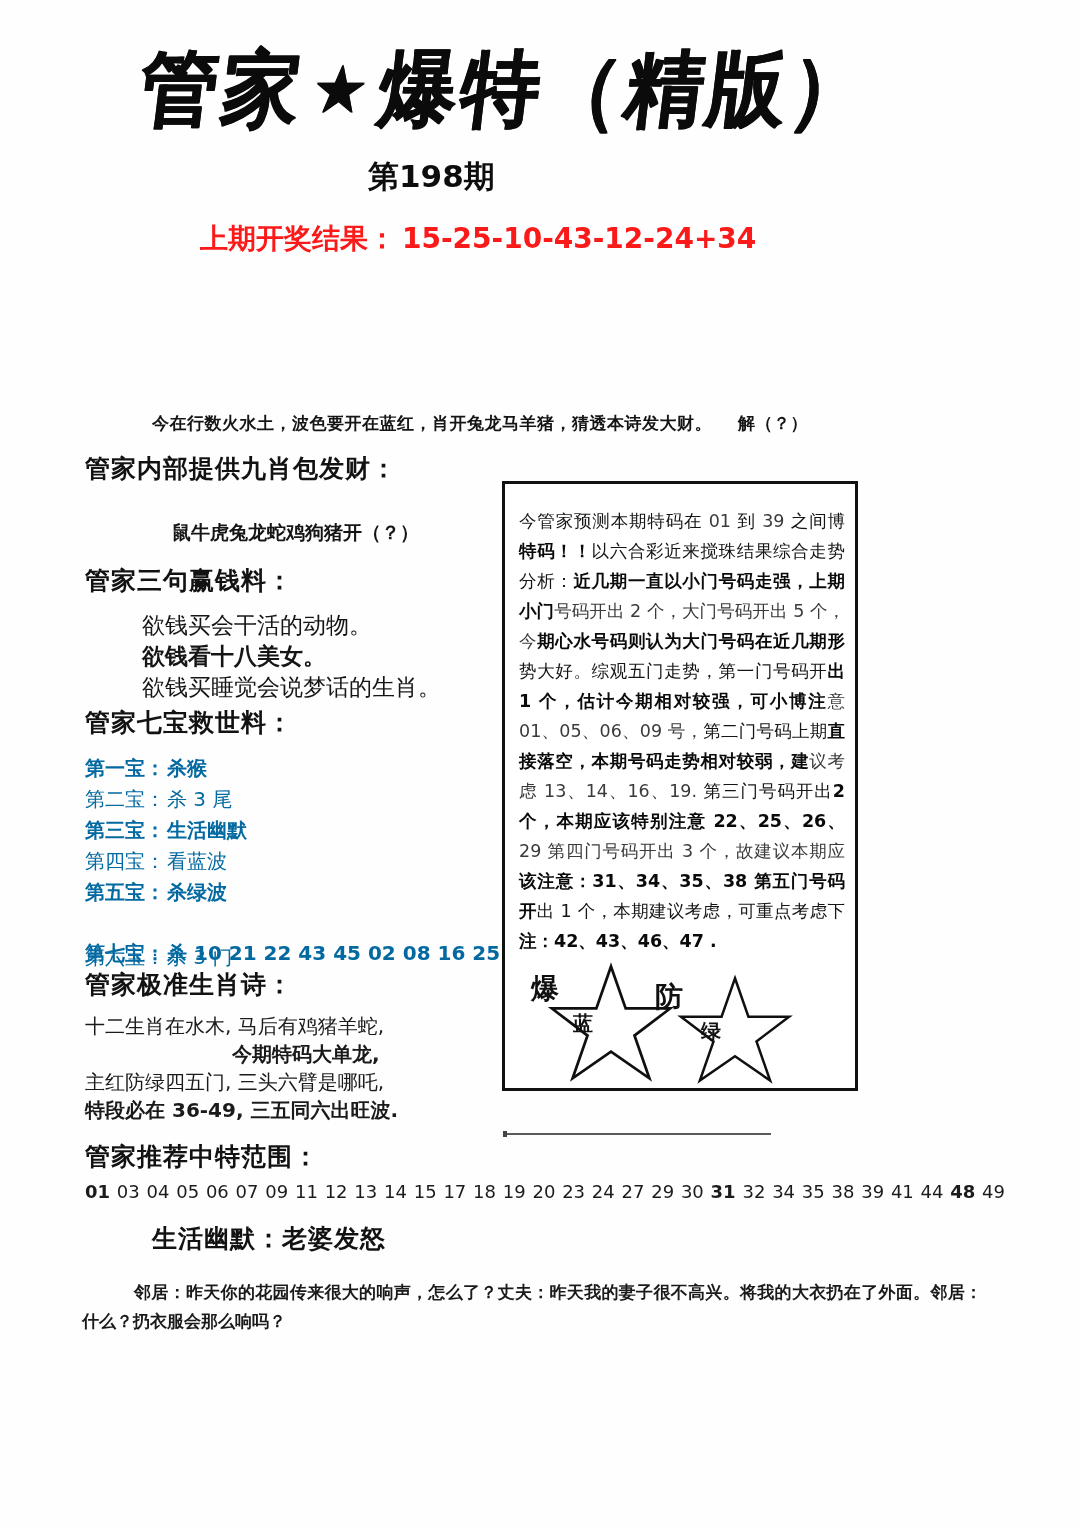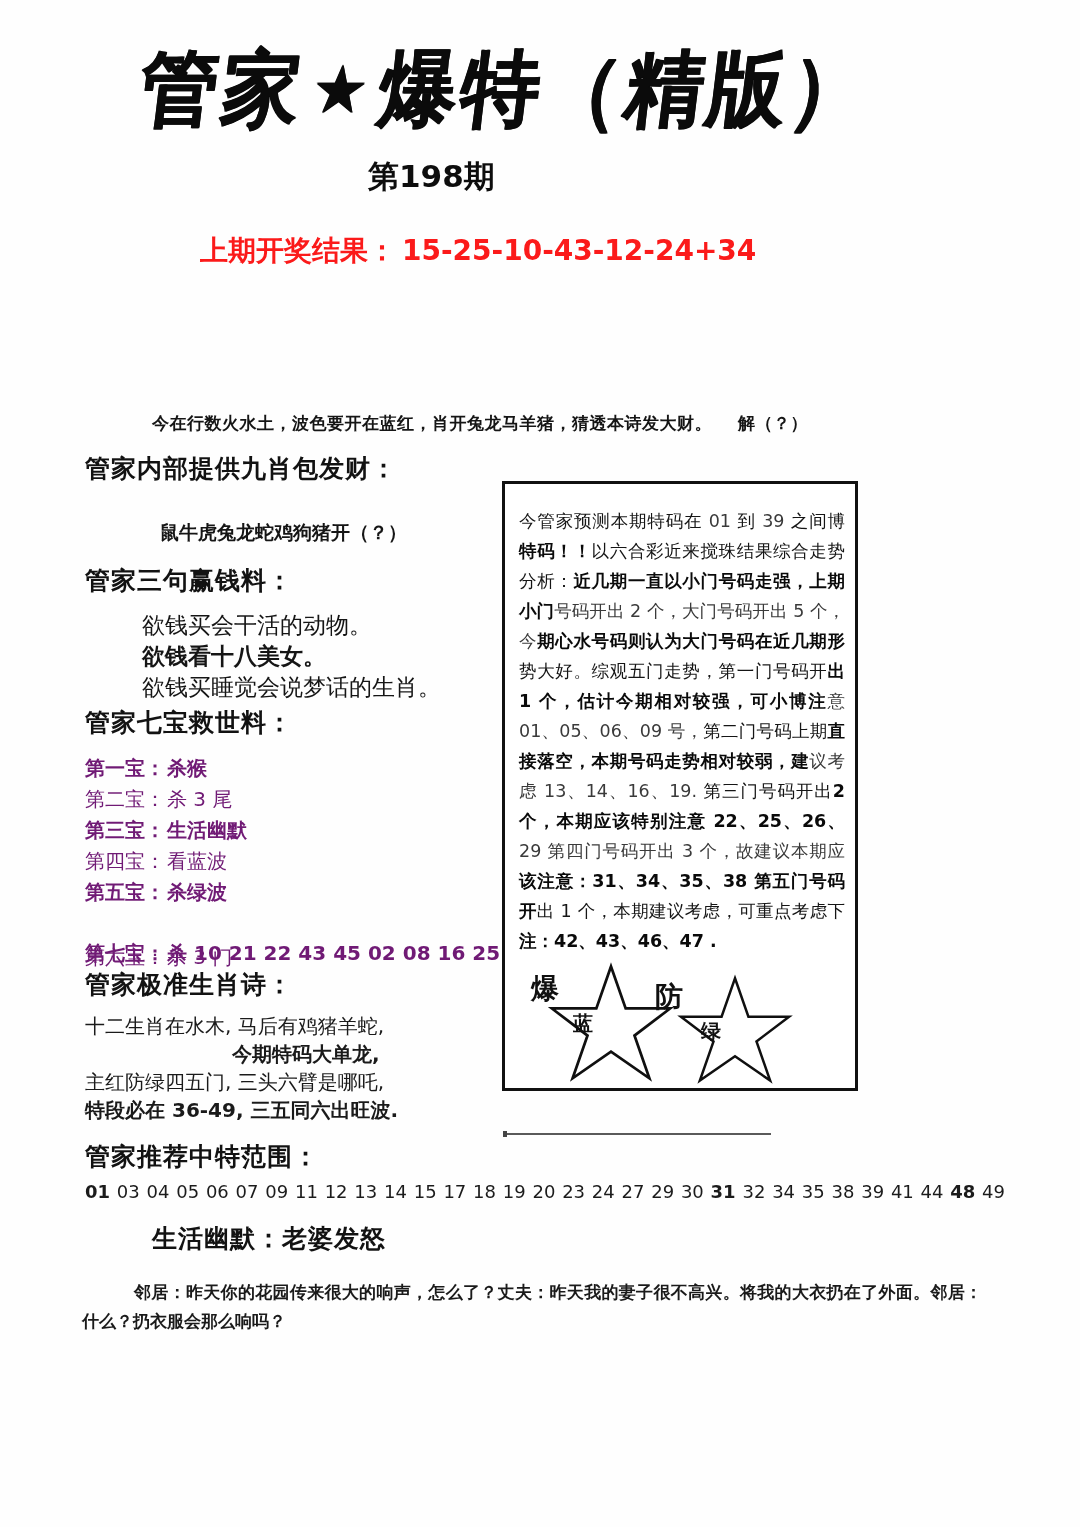--- a/index.html
+++ b/index.html
@@ -53,21 +53,21 @@
     top: 156px;
     font-family: "DejaVu Sans", sans-serif;
     font-weight: bold;
     font-size: 31px;
     letter-spacing: 0px;
     color: #0d0d0d;
   }
   .last-draw {
     position: absolute;
     left: 200px;
-    top: 232px;
+    top: 220px;
     font-family: "DejaVu Sans", sans-serif;
     font-weight: bold;
     font-size: 28px;
     color: #fb1a1a;
     white-space: nowrap;
   }
   .last-draw .lbl { letter-spacing: 0px; }
   .last-draw .nums { margin-left: 6px; }
 
   
@@ -93,21 +93,21 @@
     font-size: 17px;
     letter-spacing: 0.5px;
     color: #151515;
     white-space: nowrap;
   }
   .poem4 .tail { margin-left: 26px; font-weight: bold; }
 
   
   .nine-line {
     position: absolute;
-    left: 160px;
+    left: 172px;
     top: 520px;
     font-family: "DejaVu Sans", sans-serif;
     font-weight: bold;
     font-size: 19px;
     color: #151515;
     white-space: nowrap;
   }
 
   
   .three-line {
@@ -118,21 +118,21 @@
     color: #151515;
     white-space: nowrap;
   }
 
   
   .treasure {
     position: absolute;
     left: 85px;
     font-family: "DejaVu Sans", sans-serif;
     font-size: 20px;
-    color: #701a75;
+    color: #0369a1;
     white-space: nowrap;
   }
   .treasure .key { margin-right: 2px; }
 
   
   .zpoem {
     position: absolute;
     left: 85px;
     font-family: "DejaVu Sans", sans-serif;
     font-size: 20px;

